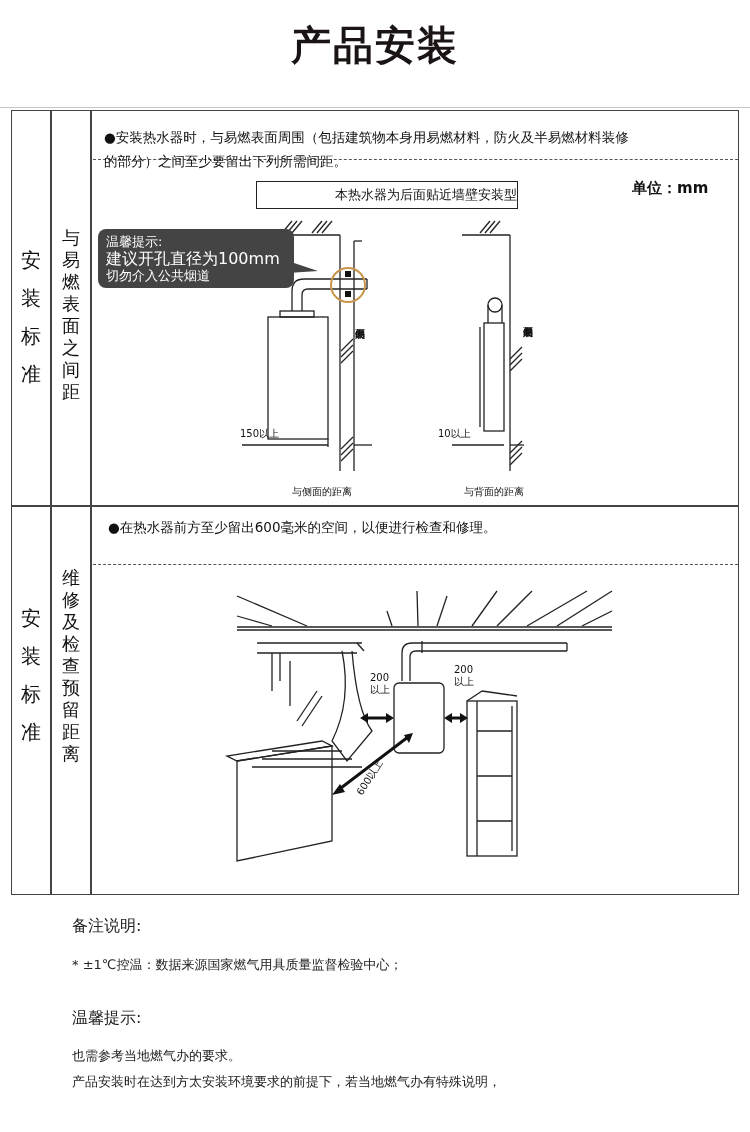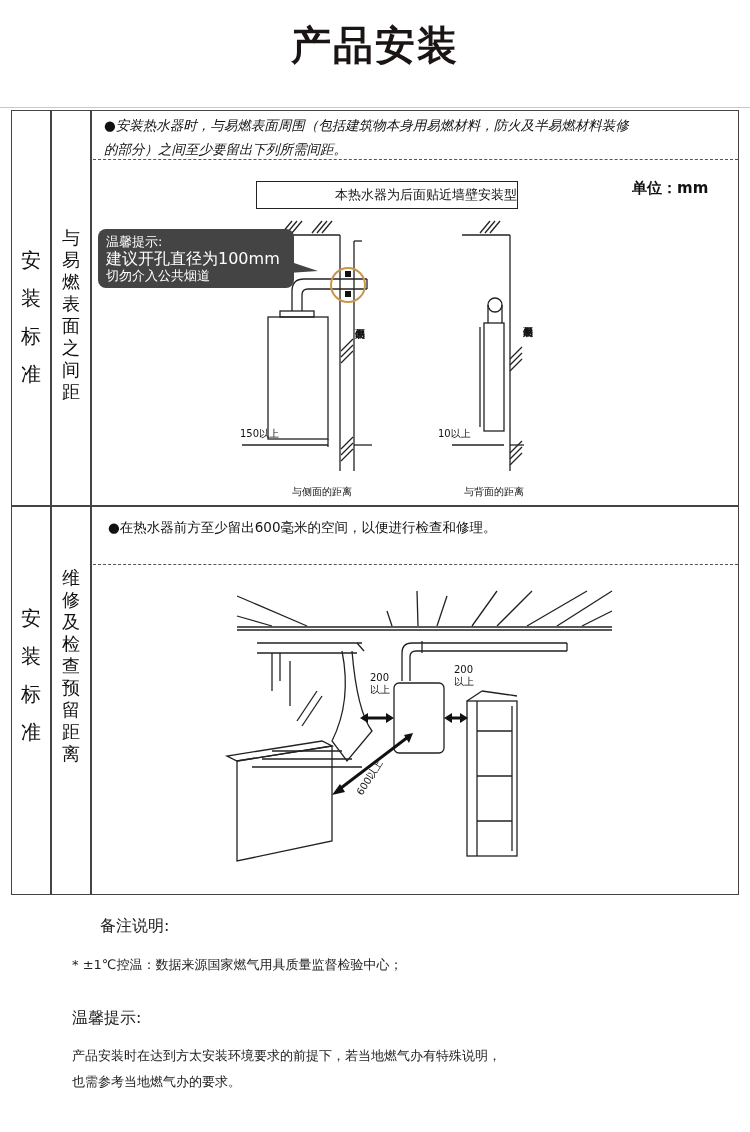--- a/index.html
+++ b/index.html
@@ -57,21 +57,21 @@
   <div class="vtext v-small" style="left:39px; width:40px; top:116px;">
     <span>与</span>
     <span>易</span>
     <span>燃</span>
     <span>表</span>
     <span>面</span>
     <span>之</span>
     <span>间</span>
     <span>距</span>
   </div>
-  <div class="bullet-text" style="left:92px; top:2px;font-style:italic;">
+  <div class="bullet-text" style="left:92px; top:14px;">
     <div>●安装热水器时，与易燃表面周围（包括建筑物本身用易燃材料，防火及半易燃材料装修</div>
     <div>的部分）之间至少要留出下列所需间距。</div>
   </div>
 
   <div class="note-box" style="left:244px; top:70px; width:260px; height:26px;">本热水器为后面贴近墙壁安装型</div>
   <div class="unit" style="left:620px; top:68px;">单位：mm</div>
 
   <svg style="position:absolute; left:80px; top:100px;" width="646" height="292">
     <g stroke="#222" fill="none" stroke-width="1.3">
 
@@ -236,20 +236,20 @@
     <g font-size="10" fill="#111">
       <text x="148" y="110">200</text>
       <text x="148" y="122">以上</text>
       <text x="232" y="102">200</text>
       <text x="232" y="114">以上</text>
       <text x="0" y="0" transform="translate(140,225) rotate(-58)">600以上</text>
     </g>
   </svg>
 </div>
 
-<div class="remarks-h" style="top:916px;margin-left:28px;">备注说明:</div>
+<div class="remarks-h" style="top:916px;">备注说明:</div>
 <div class="remarks-p" style="top:952px;text-align:right;">* ±1℃控温：数据来源国家燃气用具质量监督检验中心；</div>
 
 <div class="remarks-h" style="top:1008px;">温馨提示:</div>
 <div class="remarks-p" style="top:1043px;">
+  <div>也需参考当地燃气办的要求。</div>
   <div>产品安装时在达到方太安装环境要求的前提下，若当地燃气办有特殊说明，</div>
-  <div>也需参考当地燃气办的要求。</div>
 </div>
 
 </body></html>

